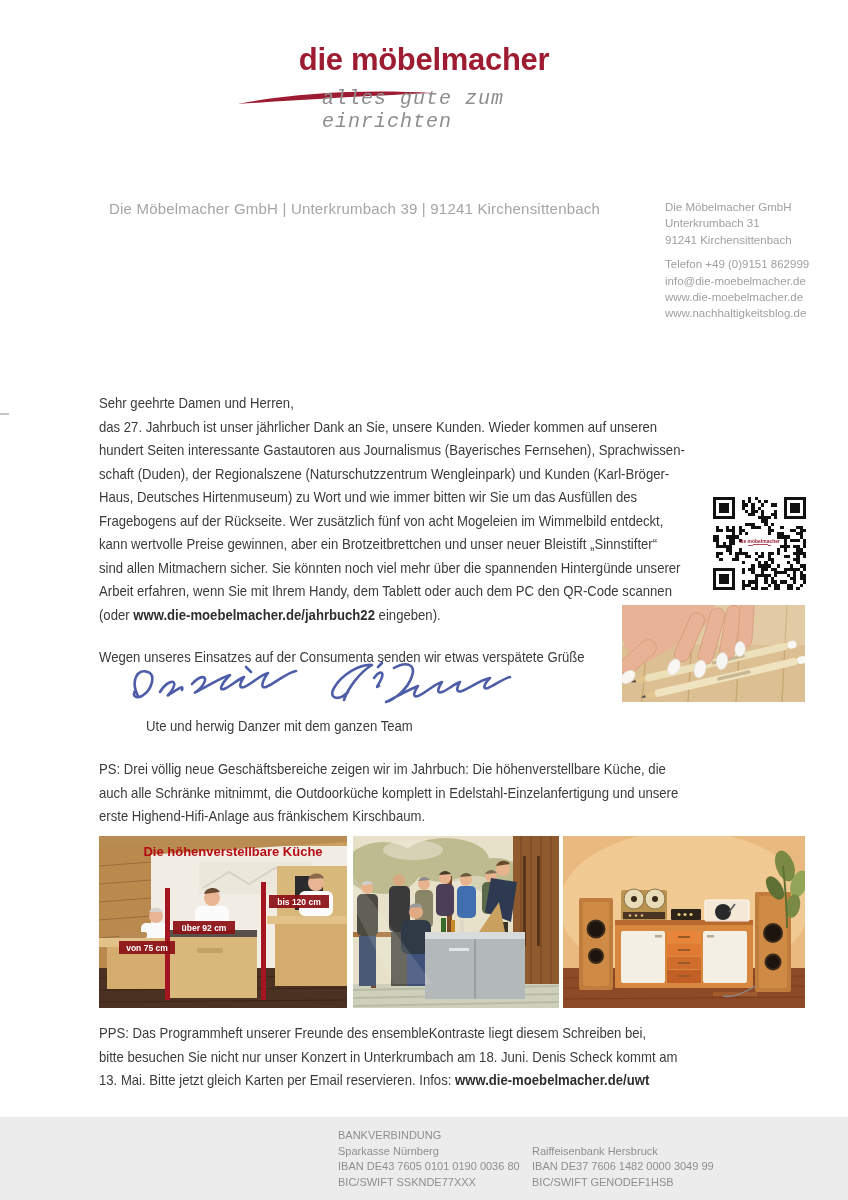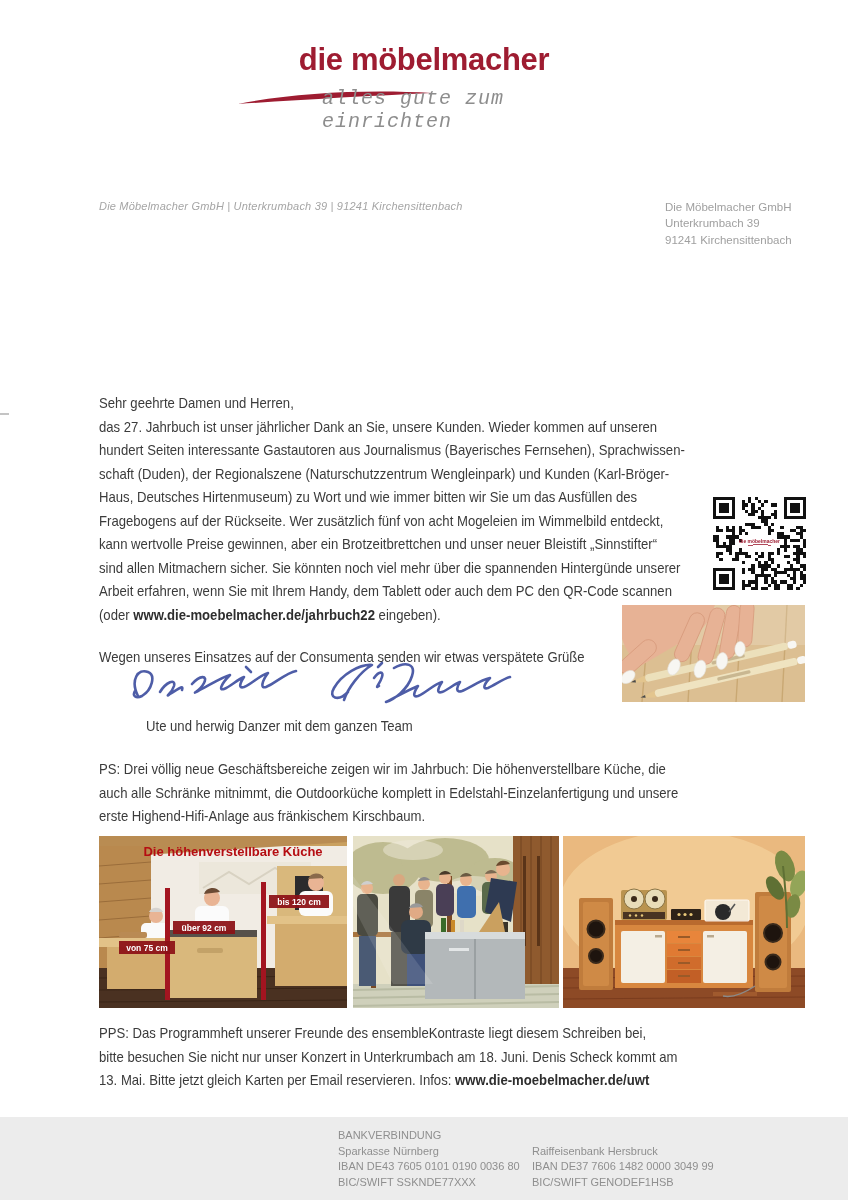--- a/index.html
+++ b/index.html
@@ -9,21 +9,21 @@
   .lines{white-space:pre-line;}
 
   
   .brand{top:42px;left:0;right:0;text-align:center;font-size:31px;font-weight:bold;
          color:#9e1c31;letter-spacing:-0.3px;}
   .tagline{top:87px;left:322px;width:240px;font-family:Liberation Mono, monospace;font-style:italic;
            font-size:20px;color:#8d8d8d;letter-spacing:1px;}
   .swoosh{top:88px;left:236px;}
 
   
-  .sender{top:200px;left:99px;font-size:11px;color:#a5a5a5;letter-spacing:.2px;font-style:italic;}
+  .sender{top:200px;left:109px;font-size:15px;color:#a5a5a5;letter-spacing:.2px;}
   .contact{top:199px;left:665px;font-size:11.5px;line-height:16.4px;color:#a0a0a0;}
   .contact .grp2{margin-top:8px;}
 
   .foldmark{top:413px;left:0;width:9px;height:2px;background:#c4c4c4;}
 
   
   .copy{font-size:15px;line-height:23.5px;color:#3b3b3b;transform:scaleX(.875);
         transform-origin:0 0;width:720px;}
   .copy b{color:#2e2e2e;}
   .bodytext{top:391px;left:99px;}
@@ -55,22 +55,26 @@
   <div class="abs brand">die möbelmacher</div>
   <svg class="abs swoosh" width="200" height="22" viewBox="0 0 200 22">
     <path d="M2,16 C55,5 130,1 196,5 C132,8 58,12 2,16 Z" fill="#9e1c31"></path>
   </svg>
   <div class="abs tagline">alles gute zum einrichten</div>
 
   <div class="abs sender">Die Möbelmacher GmbH  |  Unterkrumbach 39  |  91241 Kirchensittenbach</div>
 
   <div class="abs contact">
     <div class="lines">Die Möbelmacher GmbH
-Unterkrumbach 39
+Unterkrumbach 31
 91241 Kirchensittenbach</div>
+    <div class="lines grp2">Telefon +49 (0)9151 862999
+info@die-moebelmacher.de
+www.die-moebelmacher.de
+www.nachhaltigkeitsblog.de</div>
   </div>
 
   <div class="abs foldmark"></div>
 
   <div class="abs copy bodytext">
     <div class="lines">Sehr geehrte Damen und Herren,
 das 27. Jahrbuch ist unser jährlicher Dank an Sie, unsere Kunden. Wieder kommen auf unseren
 hundert Seiten interessante Gastautoren aus Journalismus (Bayerisches Fernsehen), Sprachwissen-
 schaft (Duden), der Regionalszene (Naturschutzzentrum Wengleinpark) und Kunden (Karl-Bröger-
 Haus, Deutsches Hirtenmuseum) zu Wort und wie immer bitten wir Sie um das Ausfüllen des

